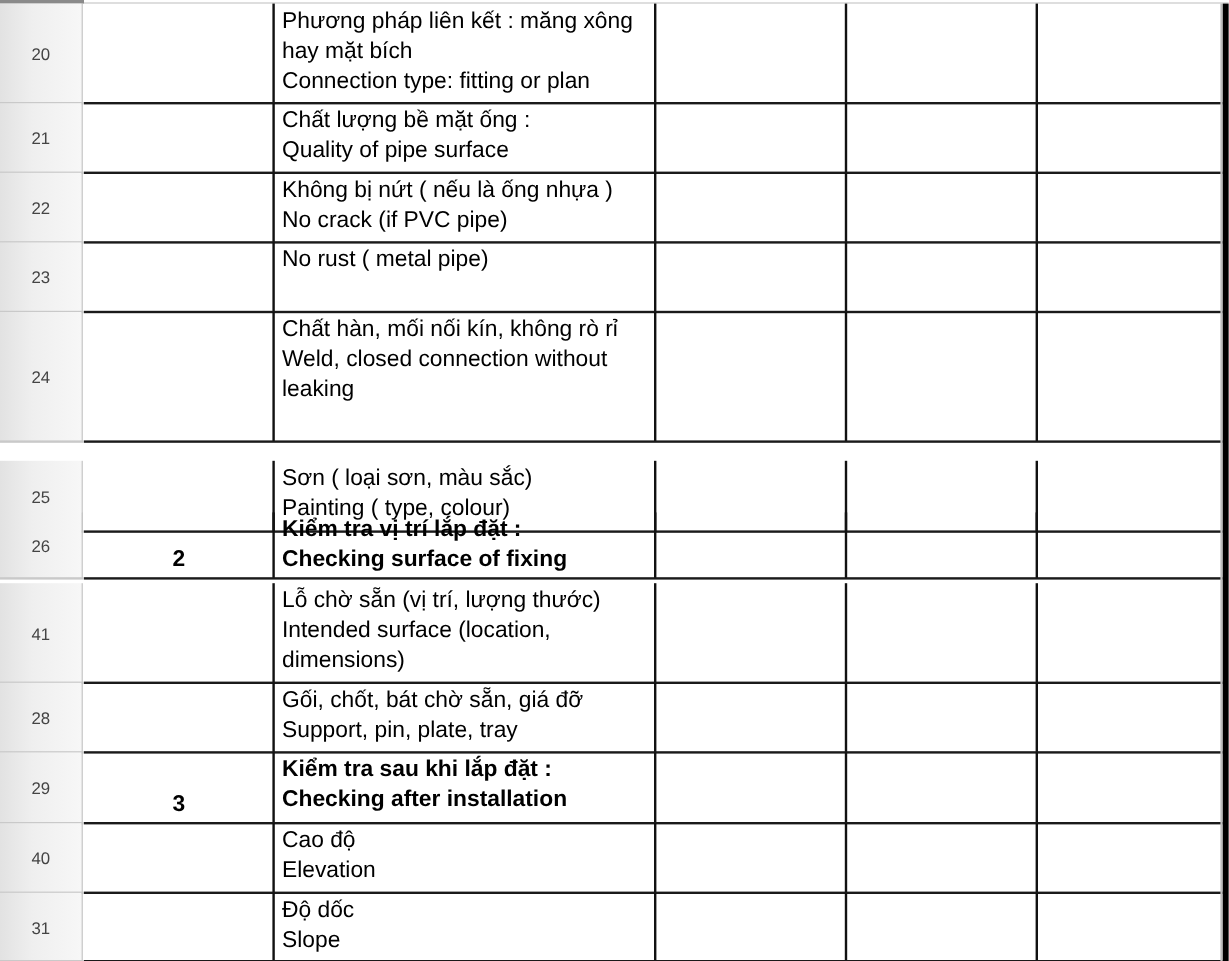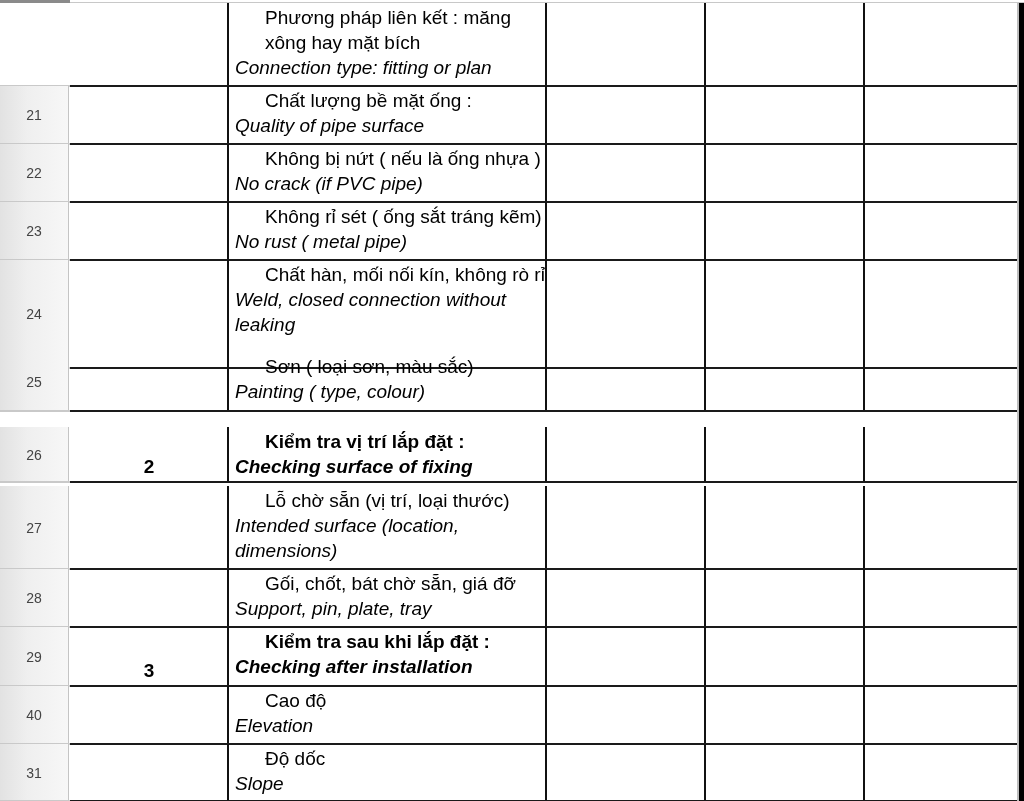--- a/index.html
+++ b/index.html
@@ -20,37 +20,38 @@
     .cell { position: absolute; top: 0; height: 100%; box-sizing: border-box; }
     .cB { left: 70px; width: 158px; }
     .cC { left: 228px; width: 318px; padding: 2px 0 0 7px; font-size: 19px; line-height: 25px; }
     .cD { left: 546px; width: 159px; }
     .cE { left: 705px; width: 159px; }
     .cF { left: 864px; width: 156px; }
     .vline { position: absolute; top: 0; height: 100%; width: 2px; background: #111; }
     .hline { position: absolute; left: 70px; width: 950px; height: 2px; background: #1a1a1a; }
     .num { position: absolute; left: 0; right: 0; bottom: 4px; text-align: center;
            font-weight: bold; font-size: 19px; }
-    .vi { display: block; margin-left: 30px; }
-    .en { display: block; font-style: italic; }
+    .vi { display: block; }
+    .en { display: block; }
     .bold .vi, .bold .en { font-weight: bold; }
     .right-bar { position: absolute; left: 1019px; top: 3px; width: 5px; height: 798px; background: #000; }
     .right-bar-edge { position: absolute; left: 1017px; top: 3px; width: 2px; height: 798px; background: #bdbdbd; }
   </style>
 </head>
 <body>
 
 <div class="sheet">
   <div class="top-strip">
     <div class="hdr-part"></div>
   </div>
   <div class="top-line"></div>
 
   <div id="rows">
       <div class="row" style="top: 3px; height: 83px;">
+        <div class="rowhdr">20</div>
         <div class="rowhdr-sep"></div>
         <div class="cell cB">
           <div class="num"></div>
         </div>
         <div class="cell cC">
           <span class="vi">Phương pháp liên kết : măng xông hay mặt bích</span>
           <span class="en">Connection type: fitting or plan</span>
         </div>
         <div class="cell cD"></div>
         <div class="cell cE"></div>
@@ -99,21 +100,20 @@
         <div class="vline" style="left: 863px;"></div>
         <div class="hline" style="bottom: -1px;"></div>
       </div>
       <div class="row" style="top: 202px; height: 58px;">
         <div class="rowhdr">23</div>
         <div class="rowhdr-sep"></div>
         <div class="cell cB">
           <div class="num"></div>
         </div>
         <div class="cell cC">
-          <span class="vi">Không rỉ sét ( ống sắt tráng kẽm)</span>
           <span class="en">No rust ( metal pipe)</span>
         </div>
         <div class="cell cD"></div>
         <div class="cell cE"></div>
         <div class="cell cF"></div>
         <div class="vline" style="left: 227px;"></div>
         <div class="vline" style="left: 545px;"></div>
         <div class="vline" style="left: 704px;"></div>
         <div class="vline" style="left: 863px;"></div>
         <div class="hline" style="bottom: -1px;"></div>
@@ -130,21 +130,21 @@
         </div>
         <div class="cell cD"></div>
         <div class="cell cE"></div>
         <div class="cell cF"></div>
         <div class="vline" style="left: 227px;"></div>
         <div class="vline" style="left: 545px;"></div>
         <div class="vline" style="left: 704px;"></div>
         <div class="vline" style="left: 863px;"></div>
         <div class="hline" style="bottom: -1px;"></div>
       </div>
-      <div class="row" style="top: 352px; height: 59px;">
+      <div class="row" style="top: 384px; height: 59px;">
         <div class="rowhdr">25</div>
         <div class="rowhdr-sep"></div>
         <div class="cell cB">
           <div class="num"></div>
         </div>
         <div class="cell cC">
           <span class="vi">Sơn ( loại sơn, màu sắc)</span>
           <span class="en">Painting ( type, colour)</span>
         </div>
         <div class="cell cD"></div>
@@ -169,27 +169,27 @@
         <div class="cell cD"></div>
         <div class="cell cE"></div>
         <div class="cell cF"></div>
         <div class="vline" style="left: 227px;"></div>
         <div class="vline" style="left: 545px;"></div>
         <div class="vline" style="left: 704px;"></div>
         <div class="vline" style="left: 863px;"></div>
         <div class="hline" style="bottom: -1px;"></div>
       </div>
       <div class="row" style="top: 486px; height: 83px;">
-        <div class="rowhdr">27</div>
-        <div class="rowhdr-sep"></div>
-        <div class="cell cB">
-          <div class="num"></div>
-        </div>
-        <div class="cell cC">
-          <span class="vi">Lỗ chờ sẵn (vị trí, loại thước)</span>
+        <div class="rowhdr">41</div>
+        <div class="rowhdr-sep"></div>
+        <div class="cell cB">
+          <div class="num"></div>
+        </div>
+        <div class="cell cC">
+          <span class="vi">Lỗ chờ sẵn (vị trí, lượng thước)</span>
           <span class="en">Intended surface (location, dimensions)</span>
         </div>
         <div class="cell cD"></div>
         <div class="cell cE"></div>
         <div class="cell cF"></div>
         <div class="vline" style="left: 227px;"></div>
         <div class="vline" style="left: 545px;"></div>
         <div class="vline" style="left: 704px;"></div>
         <div class="vline" style="left: 863px;"></div>
         <div class="hline" style="bottom: -1px;"></div>

